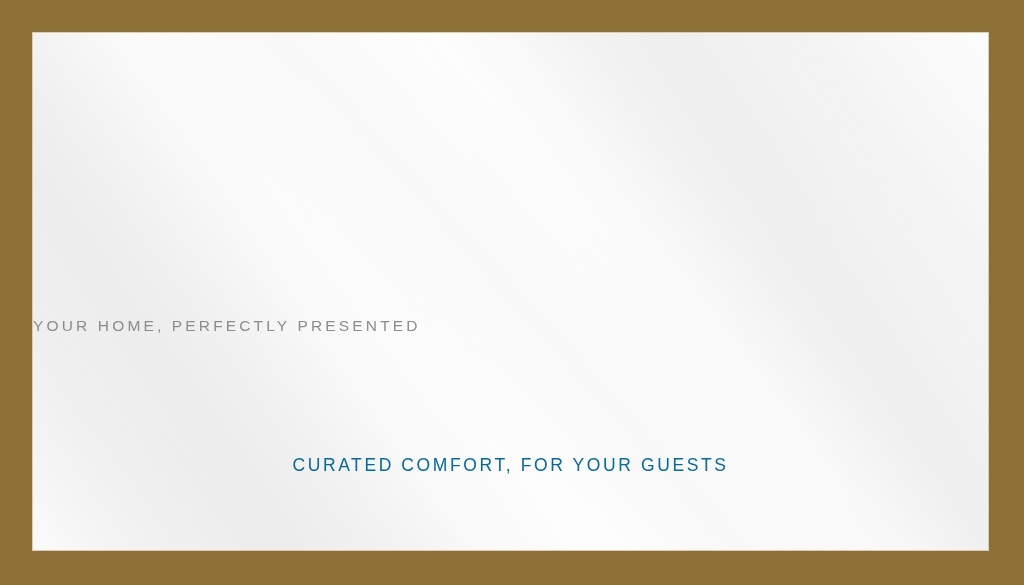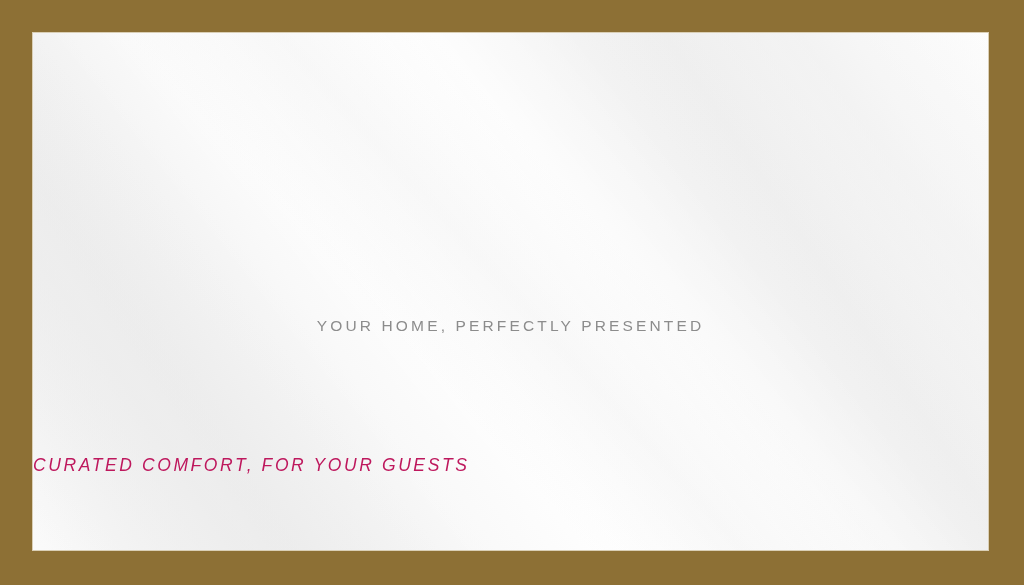--- a/index.html
+++ b/index.html
@@ -92,21 +92,21 @@
       rgba(230, 230, 230, 0.35) 100%
     );
   }
 
   
   .content {
     position: absolute;
     inset: 0;
     display: flex;
     align-items: center;
-    justify-content: center;
+    justify-content: space-between;
   }
 
   .eyebrow {
     margin-top: 68px;
     font-size: 15.5px;
     font-weight: 400;
     letter-spacing: 3.15px;
     color: #8c8c8c;
     white-space: nowrap;
     line-height: 1;
@@ -140,28 +140,27 @@
   .wordmark-line.line-2 {
     letter-spacing: 2px;
     margin-top: -14px;
   }
 
   .tagline {
     position: absolute;
     left: 0;
     right: 0;
     top: 424px;
-    text-align: left;
+    text-align: center;
     font-size: 17.5px;
     font-weight: 400;
     letter-spacing: 2.6px;
-    color: #be185d;
+    color: #0369a1;
     white-space: nowrap;
     line-height: 1;
-    font-style: italic;
   }
 </style>
 </head>
 <body>
 
 <div class="slide">
 
   <div class="panel">
 
     <div class="sheen-a"></div>

